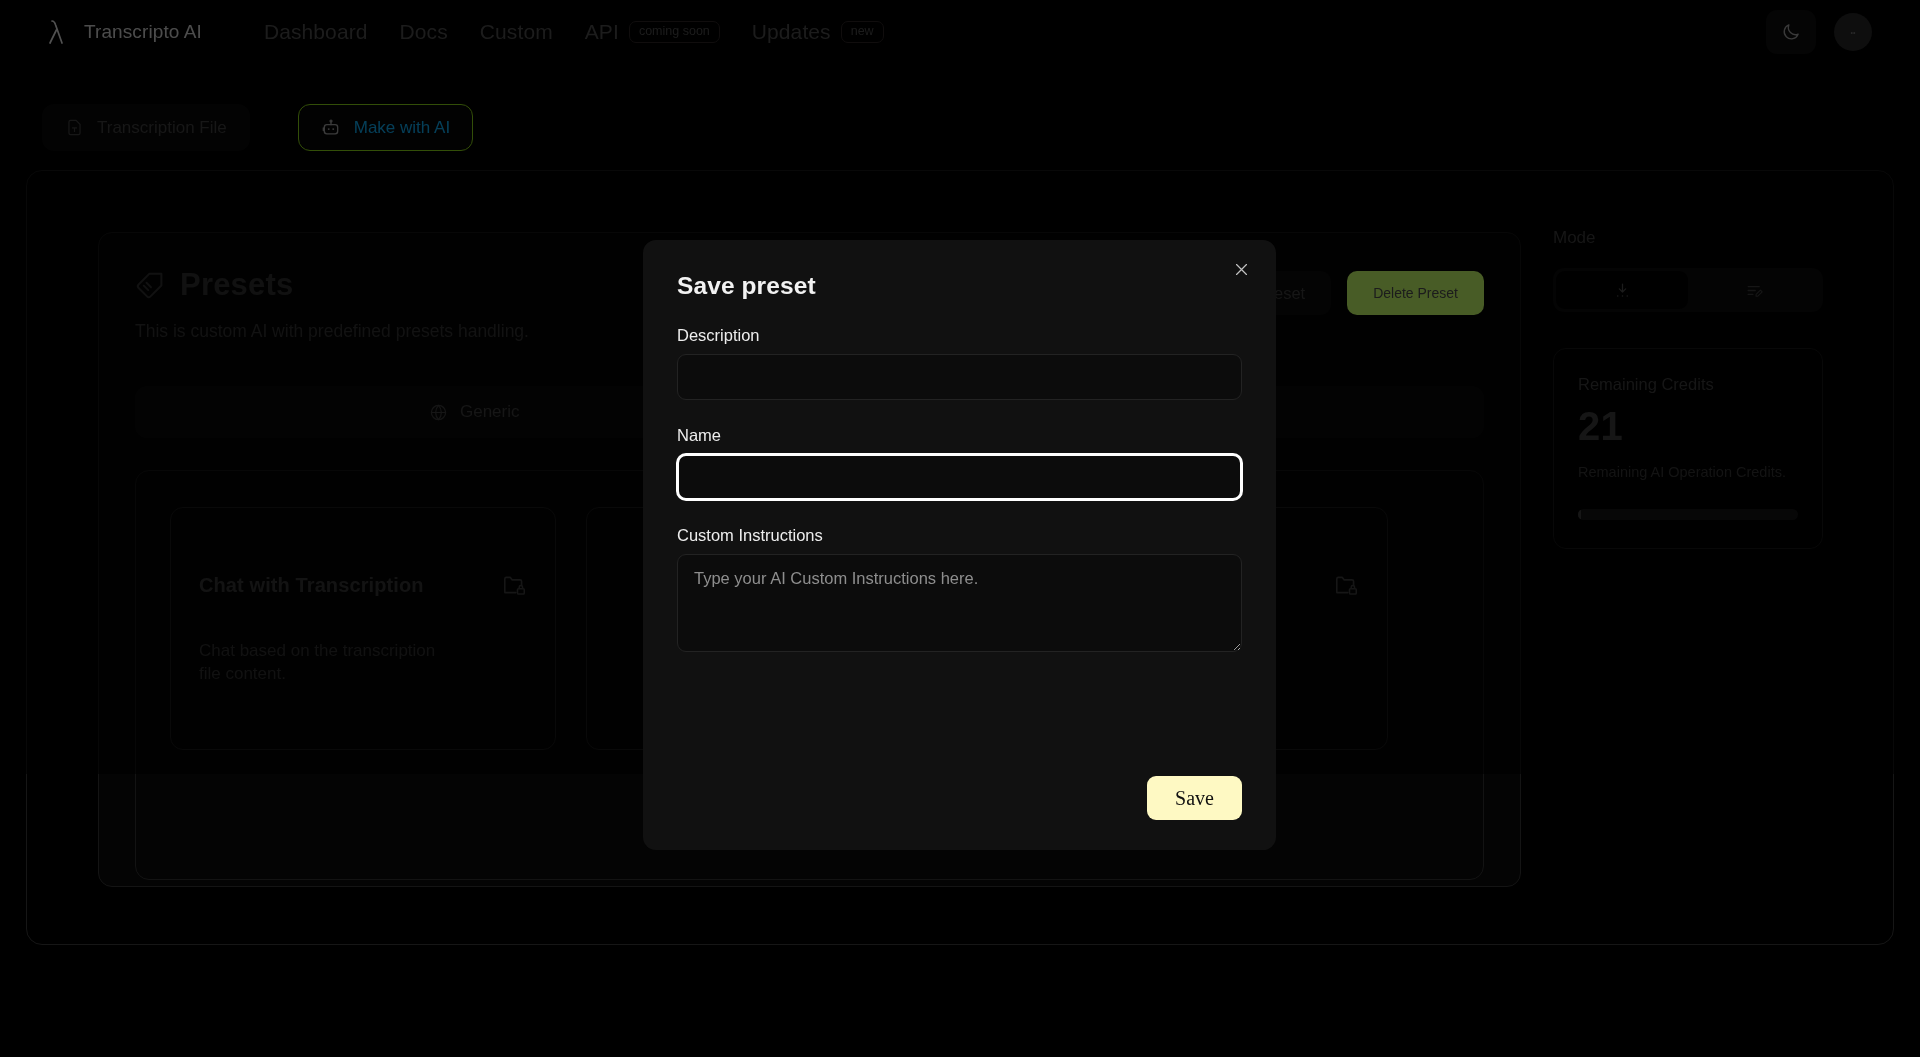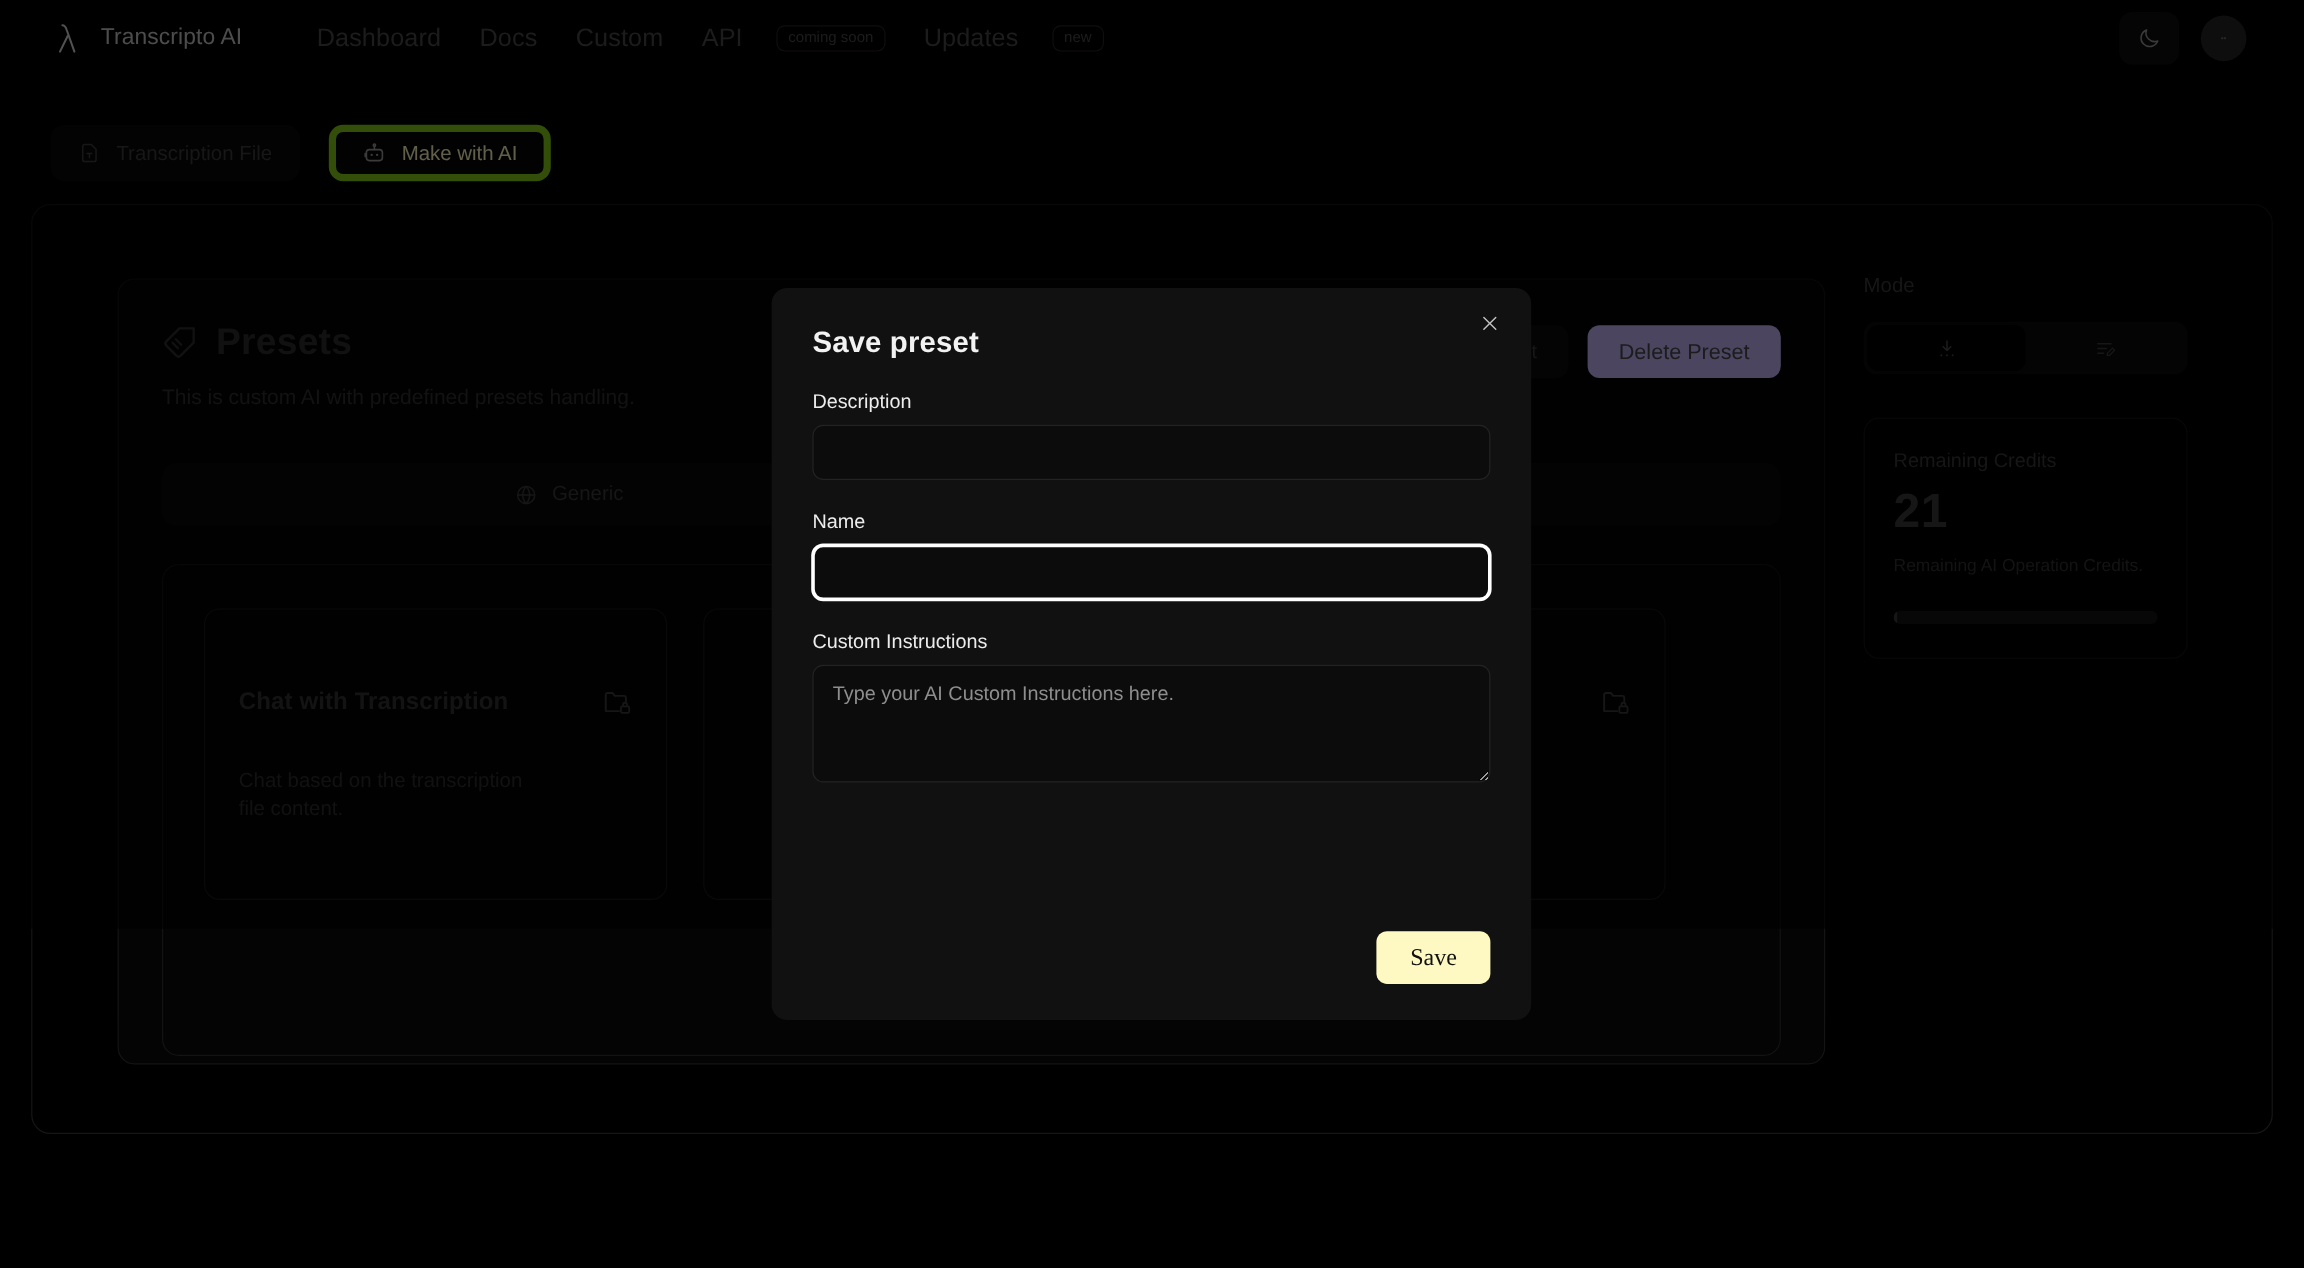--- a/index.html
+++ b/index.html
@@ -52,21 +52,21 @@
   }
   .nav-link {
     font-size: 21px;
     color: #4a4a4a;
     letter-spacing: 0.1px;
     white-space: nowrap;
   }
   .nav-group {
     display: flex;
     align-items: center;
-    gap: 28px;
+    gap: 10px;
   }
   .nav-badge {
     font-size: 12.5px;
     color: #4a4a4a;
     border: 1px solid #2a2424;
     border-radius: 7px;
     padding: 3px 9px 4px;
     line-height: 1;
     white-space: nowrap;
   }
@@ -108,22 +108,23 @@
     padding: 0 22px;
     border-radius: 12px;
     background: #090909;
     border: 1px solid transparent;
     font-size: 17px;
     color: #3d3d3d;
     white-space: nowrap;
   }
   .source-tab.active {
     background: #070707;
-    border: 6px solid #84cc16;
-    color: #fef9c3;
+    border: 1px solid #84cc16;
+    color: #0ea5e9;
+    margin-left: 24px;
   }
 
   
   .outer-shell {
     position: absolute;
     top: 170px; left: 26px;
     width: 1868px;
     height: 775px;
     border: 1px solid #161616;
     border-radius: 16px;
@@ -174,23 +175,23 @@
     background: #0b0b0b;
     color: #3b3b3b;
     font-size: 16.5px;
     display: flex; align-items: center;
     white-space: nowrap;
   }
   .btn-danger {
     height: 44px;
     padding: 0 26px;
     border-radius: 10px;
-    background: #c4b5fd;
+    background: #bef264;
     color: #4a4a4a;
-    font-size: 18px;
+    font-size: 14px;
     display: flex; align-items: center;
     white-space: nowrap;
   }
 
   
   .cat-tabs {
     margin-top: 44px;
     height: 52px;
     border-radius: 12px;
     background: #0a0a0a;

